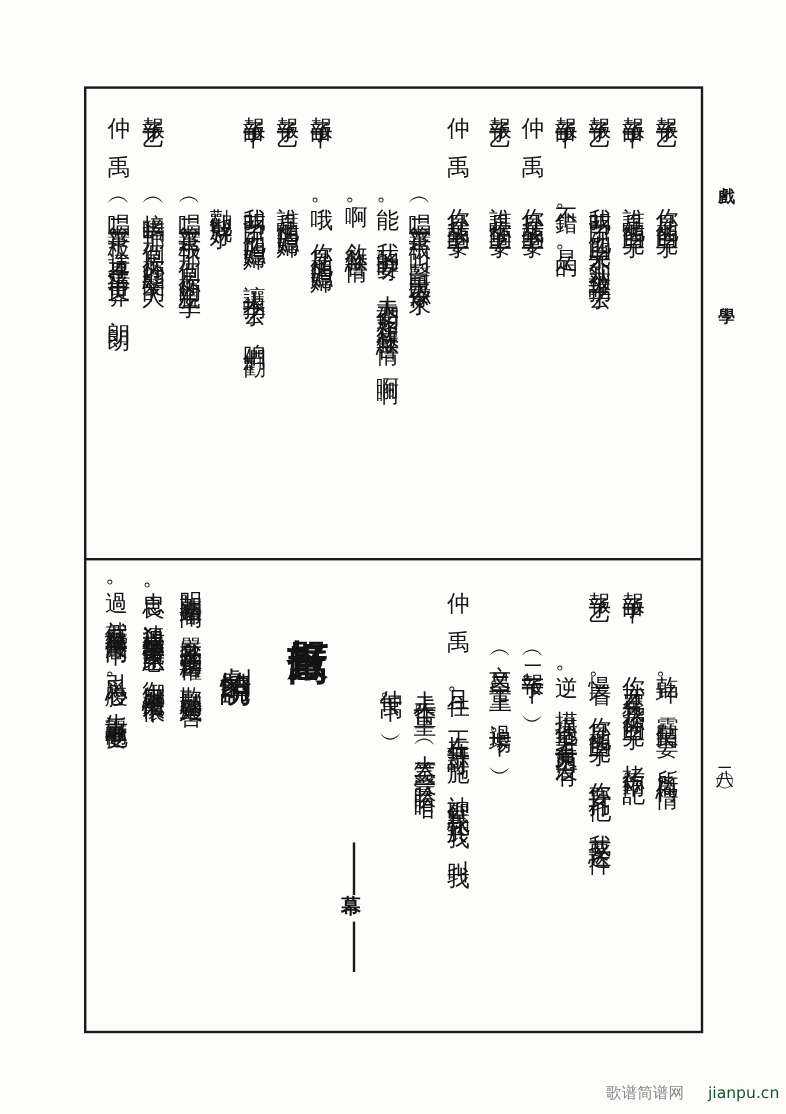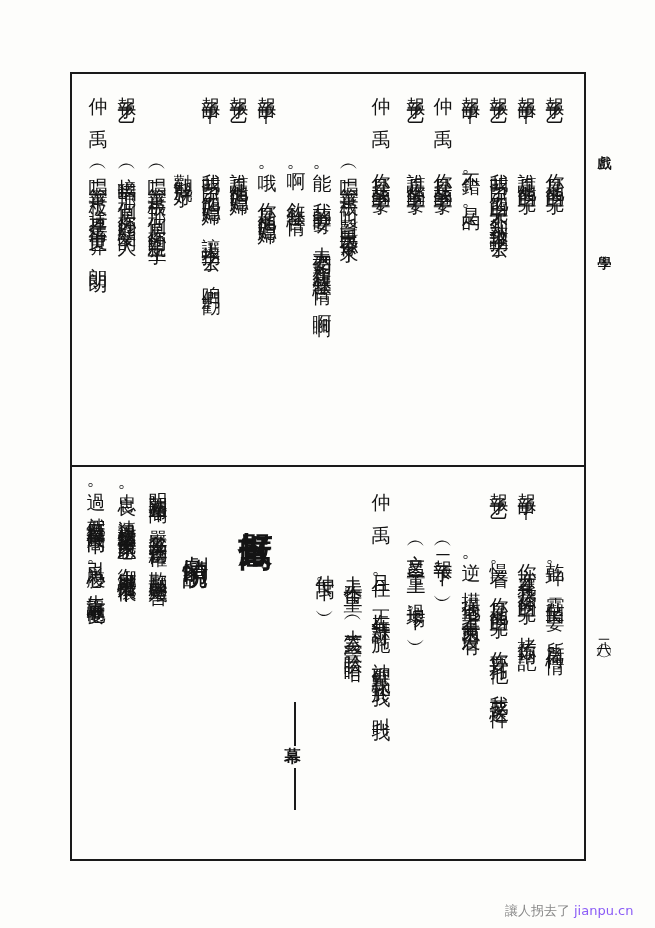--- a/index.html
+++ b/index.html
@@ -49,21 +49,21 @@
     font-size:14px; font-weight:bold;
   }
   .page-num {
     position:absolute; writing-mode:vertical-rl; text-orientation:upright;
     font-size:15px; letter-spacing:2px;
   }
   .watermark {
     position:absolute; left:505px; top:902px; font-size:13px;
     font-family:"DejaVu Sans","Liberation Sans",sans-serif; color:#888;
   }
-  .watermark .url { color:#8b5cf6; margin-left:4px; }
+  .watermark .url { color:#14532d; margin-left:20px; }
 </style>
 </head>
 <body>
 
 <div class="frame" style="left:70px; top:72px; width:512px; height:785px;"></div>
 <div class="hline" style="left:70px; top:465px; width:514px;"></div>
 
 <div class="margin-text" style="left:596px; top:145px;">戲</div>
 <div class="margin-text" style="left:596px; top:245px;">學</div>
 <div class="page-num" style="left:594px; top:628px;">二八〇</div>
@@ -149,14 +149,14 @@
   <div class="title-big" style="left:238px; top:505px;">打嚴嵩</div>
 
   <div class="title-mid" style="left:182px; top:535px;">劇情說明</div>
 
   <div class="col" style="left:148px; top:478px; letter-spacing:2.6px;">明朝嘉靖年間。嚴嵩父子在朝當權。欺壓朝庭殘害</div>
   <div class="col" style="left:117px; top:478px; letter-spacing:2.6px;">忠良。連殺楊繼盛等幾家忠臣。御史鄒應龍憤恨不</div>
   <div class="col" style="left:86px; top:478px; letter-spacing:2.6px;">過。就假意投拜嚴嵩門下。引爲心腹。告訴嚴嵩他要</div>
 </div>
 
 <div class="watermark">
-  <span>讓人拐去了</span><span class="url">jianpu.cn</span>
+  <span>歌谱简谱网</span><span class="url">jianpu.cn</span>
 </div>
 
 </body></html>

